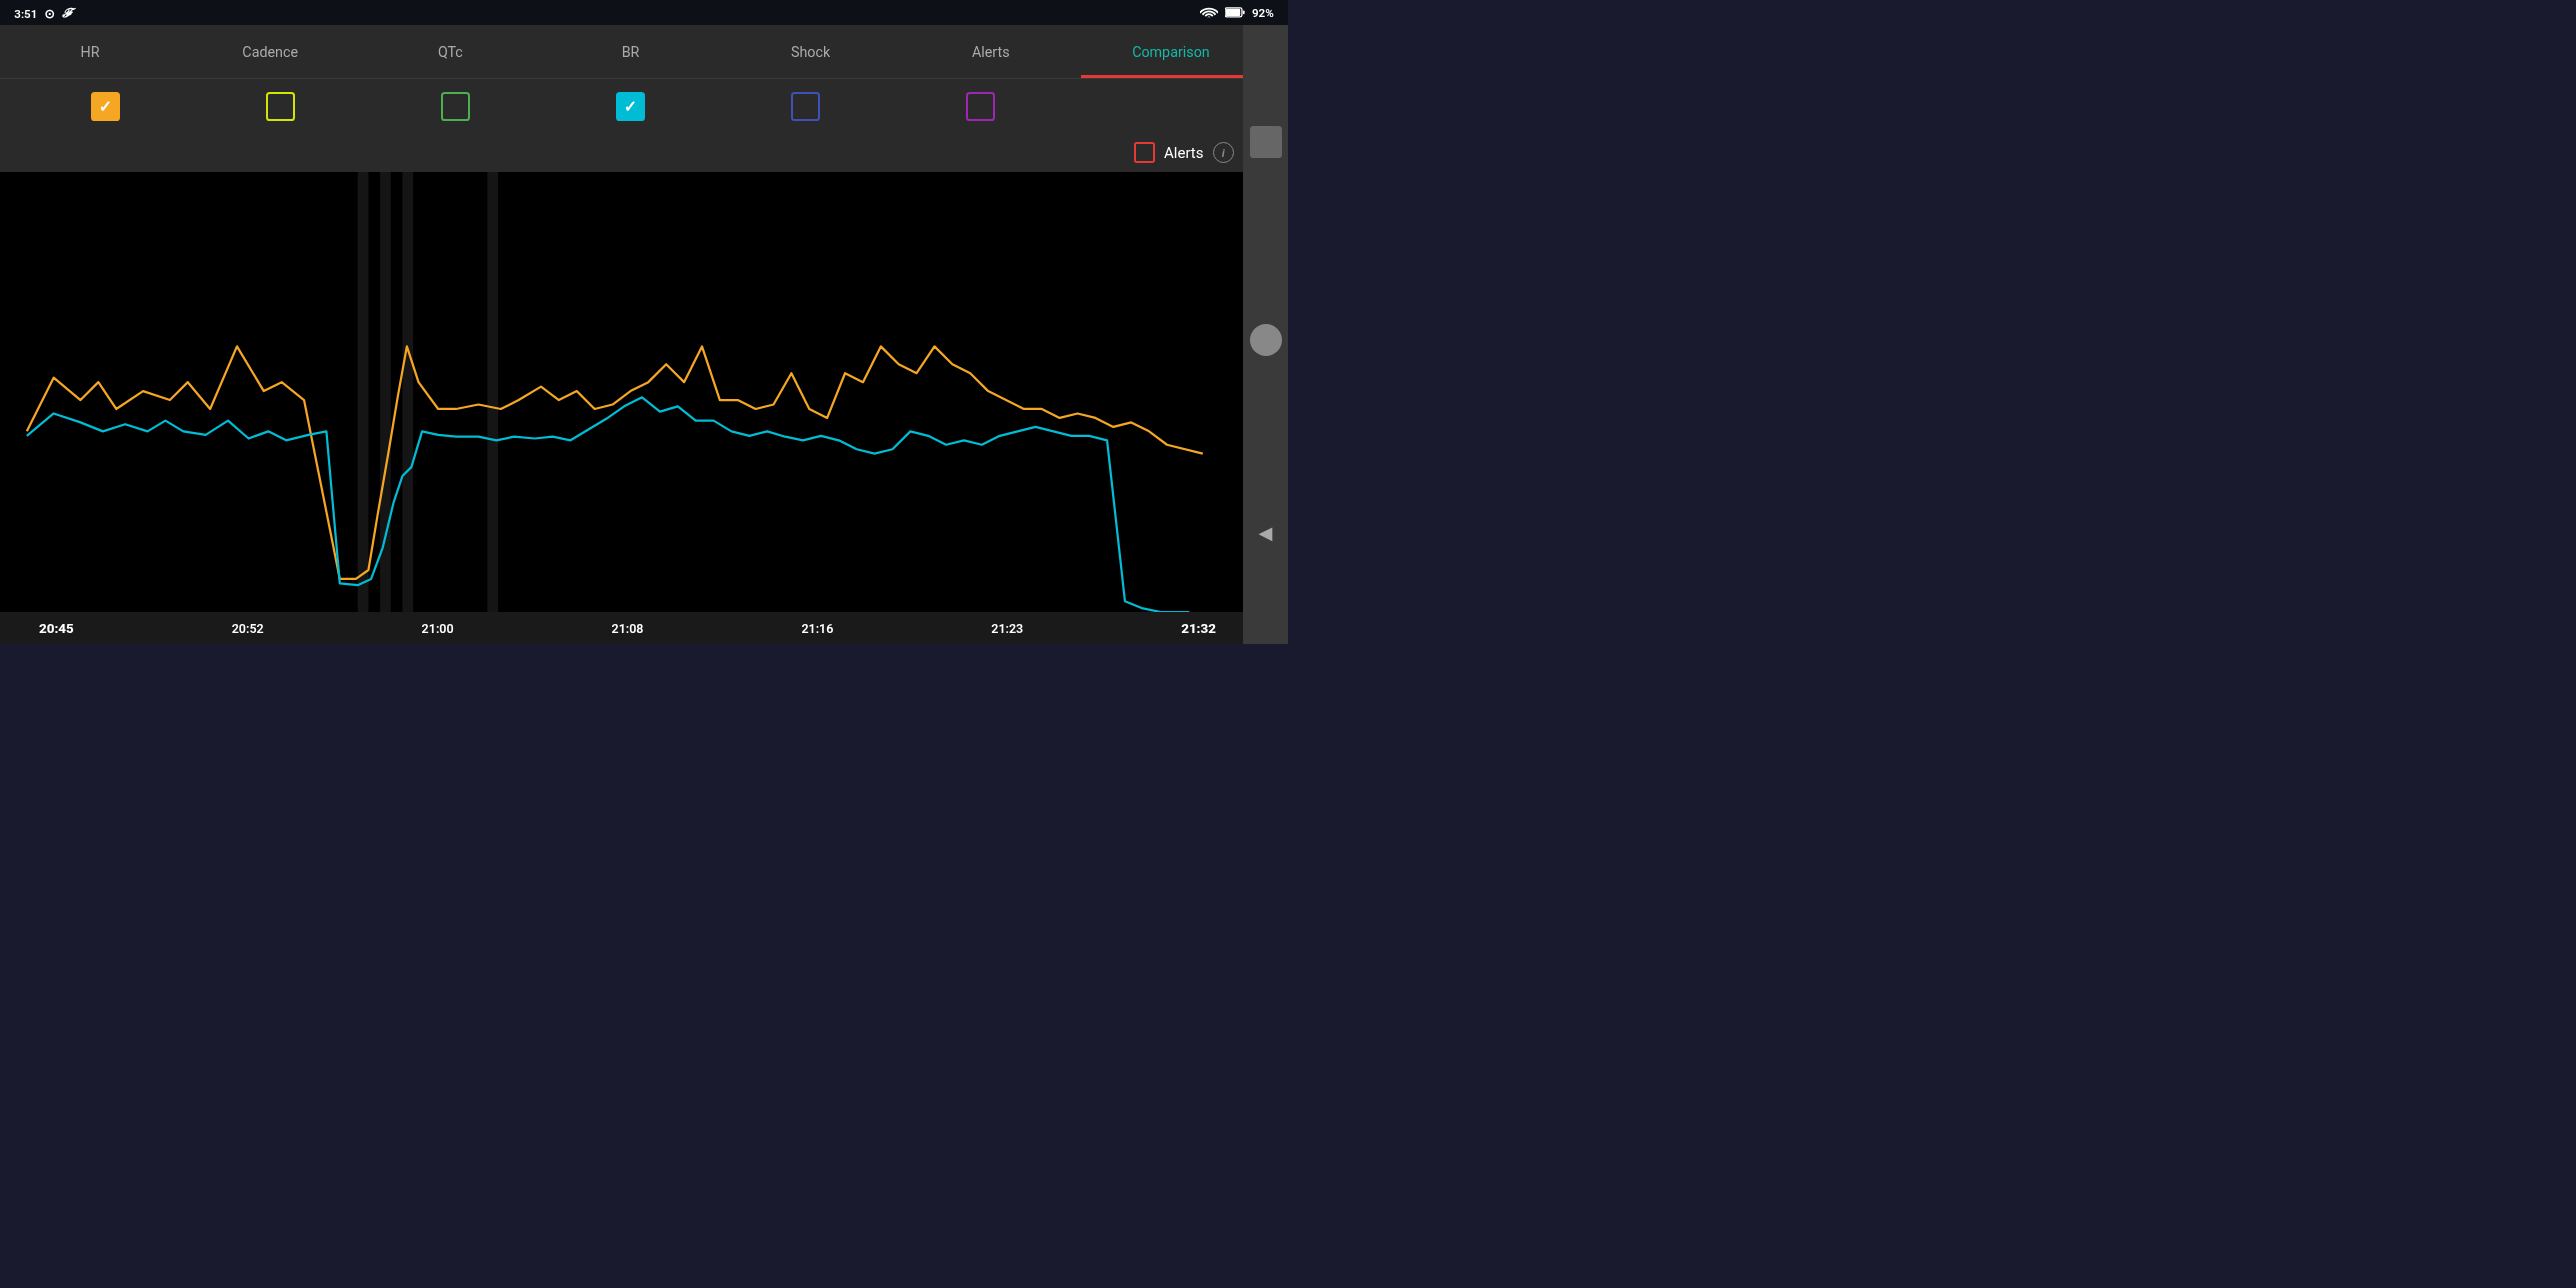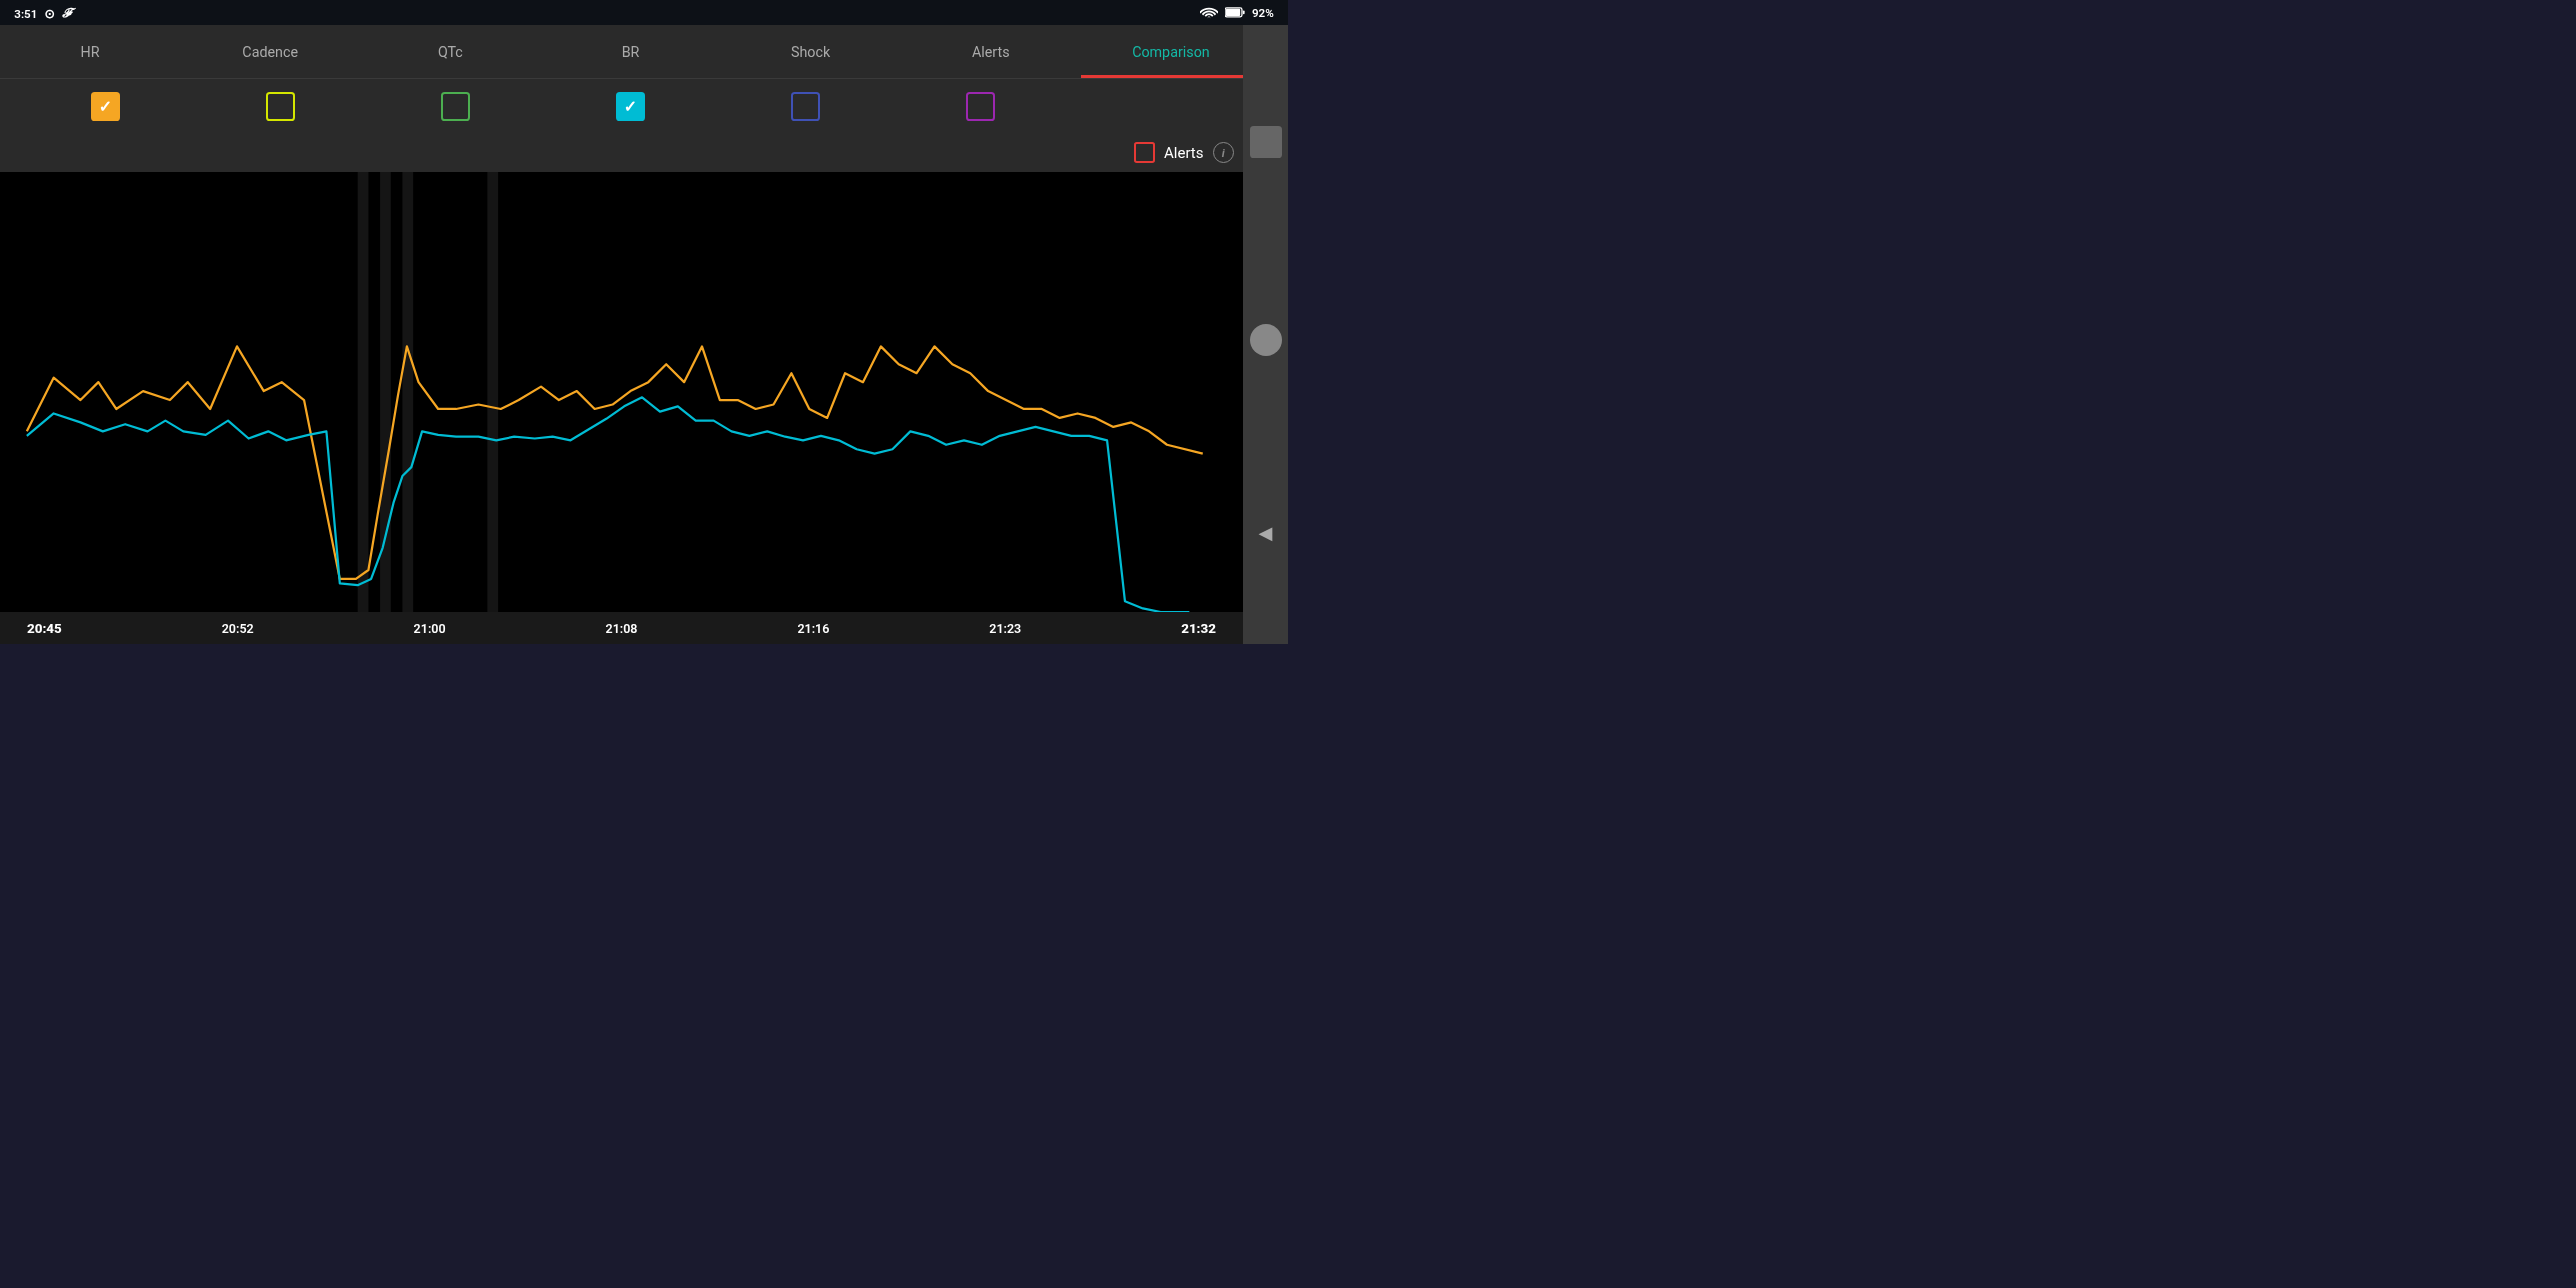--- a/index.html
+++ b/index.html
@@ -152,20 +152,21 @@
       background: #1a1a1a;
       display: flex;
       align-items: center;
       justify-content: space-between;
       padding: 0 27px;
     }
     .time-label {
       color: white;
       font-size: 12.5px;
       font-weight: 600;
+      margin-left: 12px;
     }
     .time-label.bold {
       font-weight: 800;
       font-size: 13.4px;
     }
 
     
     .side-panel {
       position: absolute;
       right: 0;

